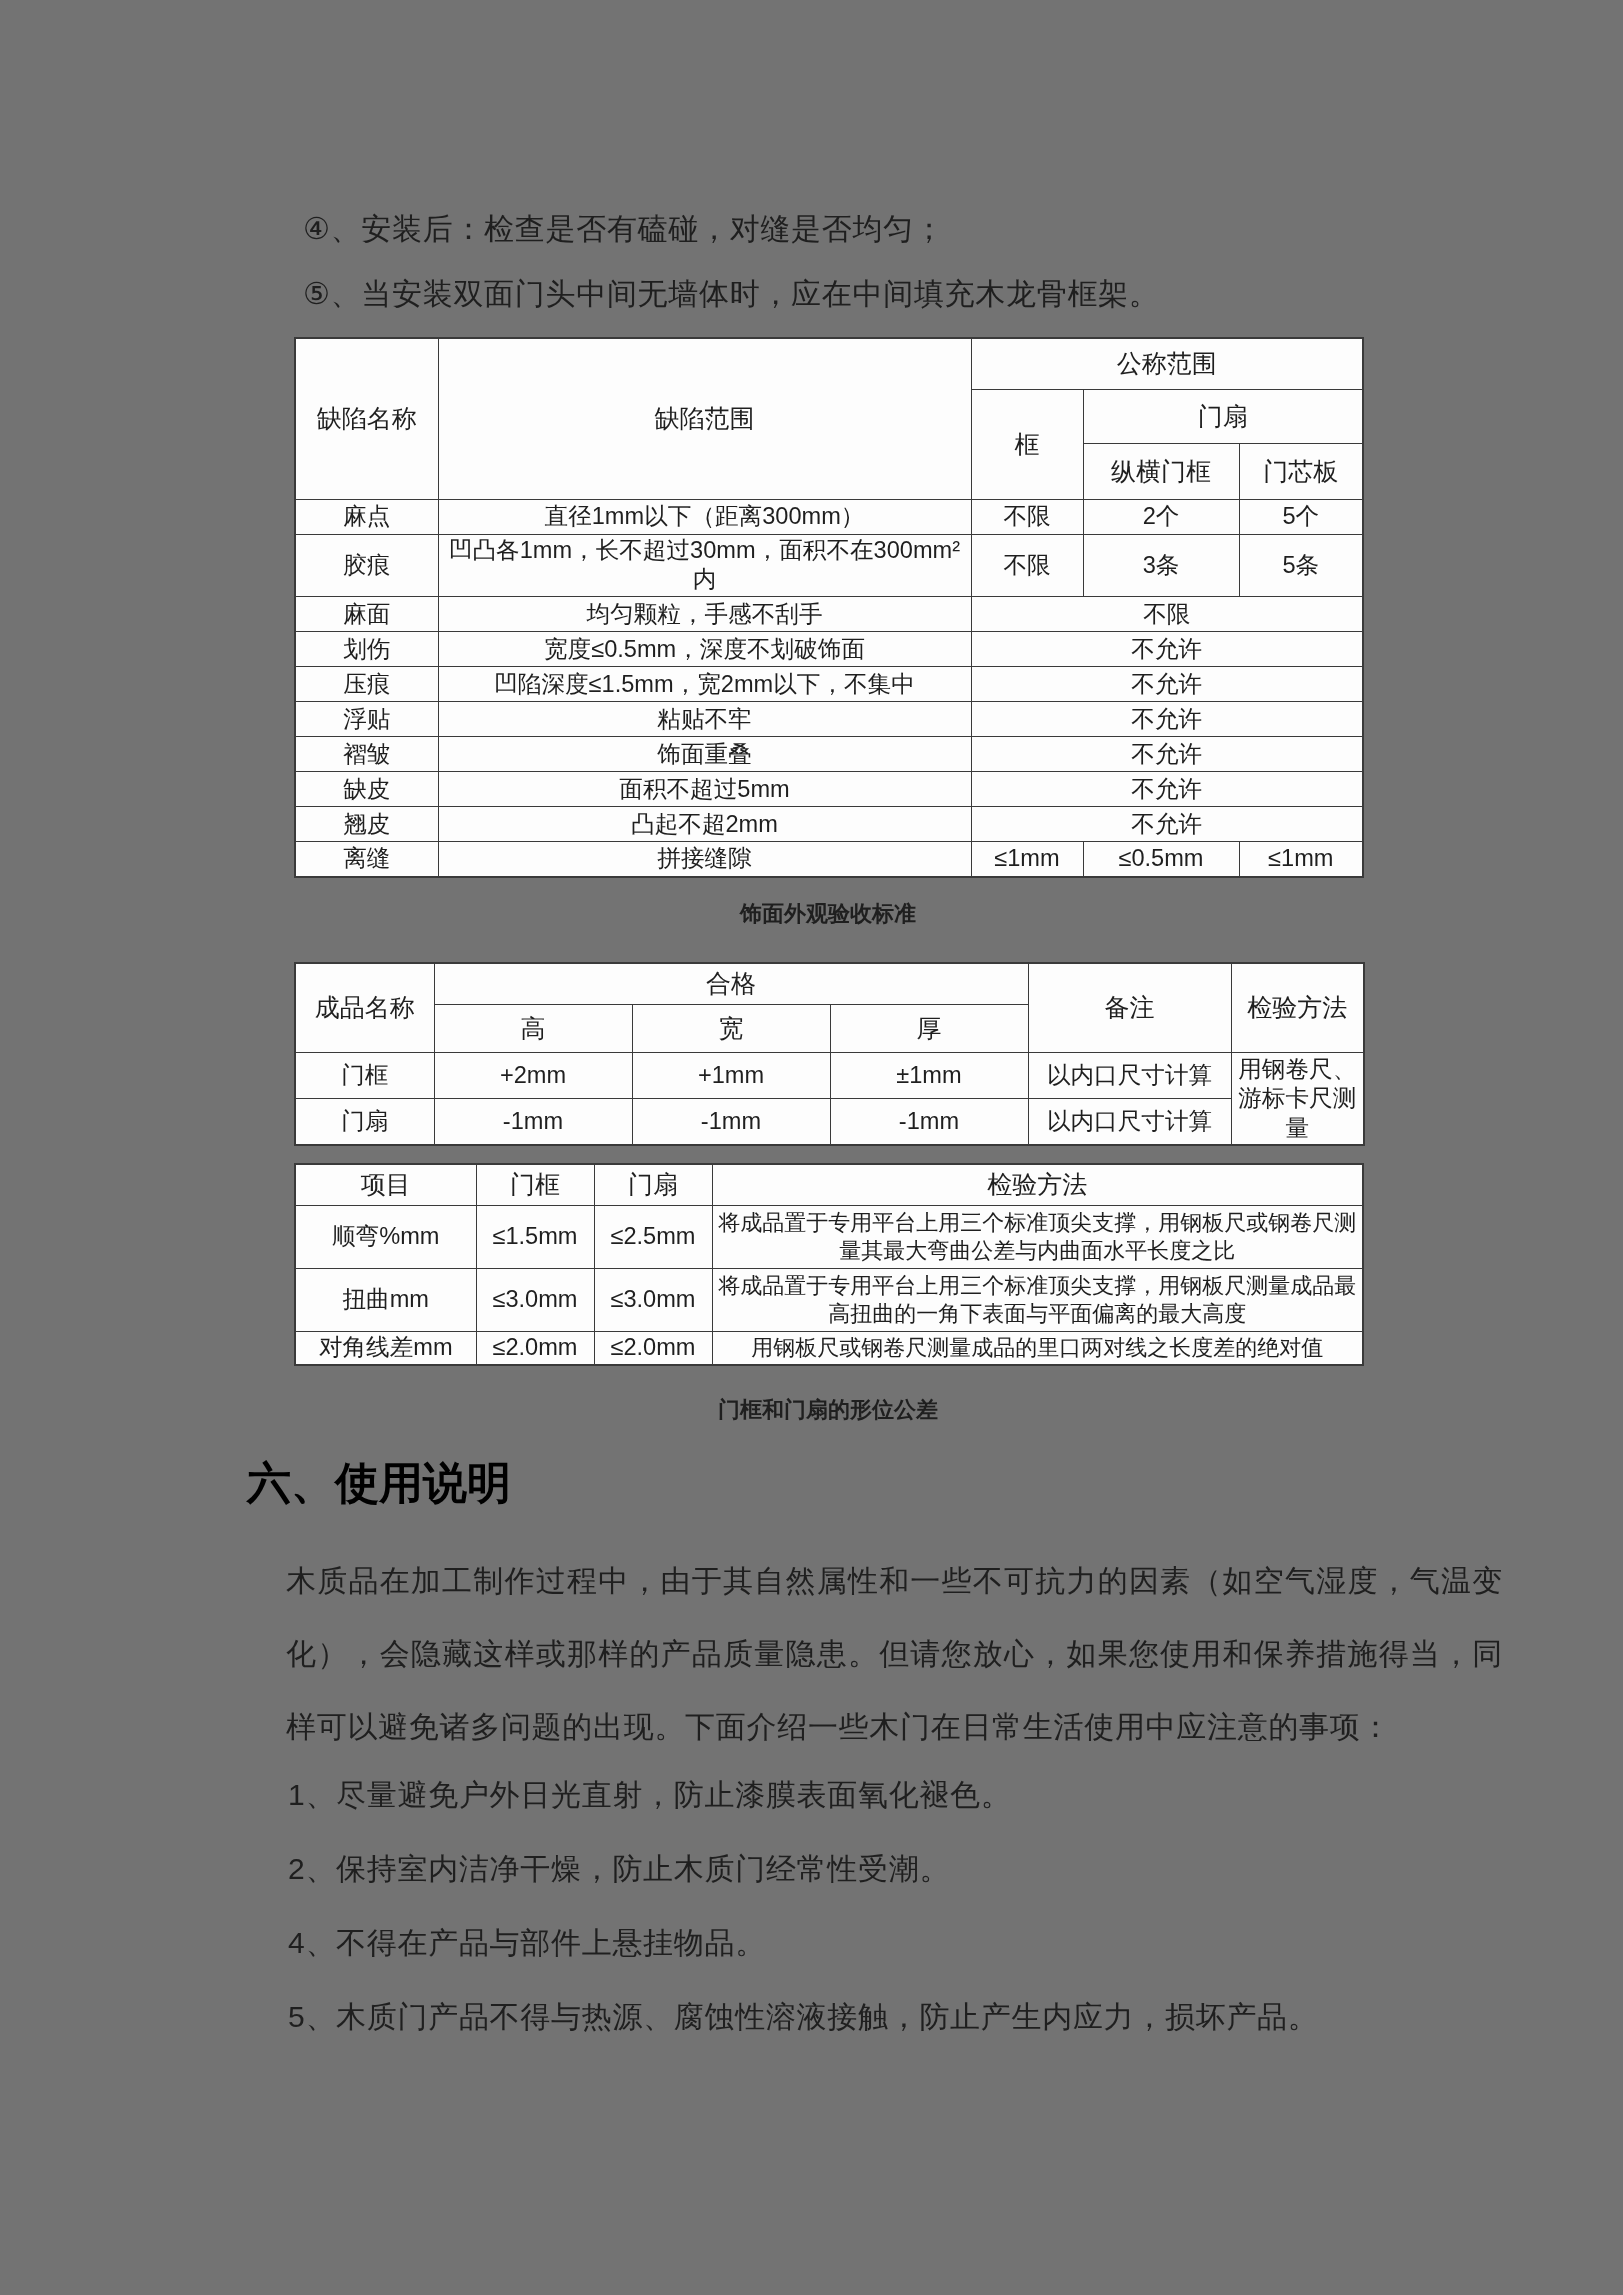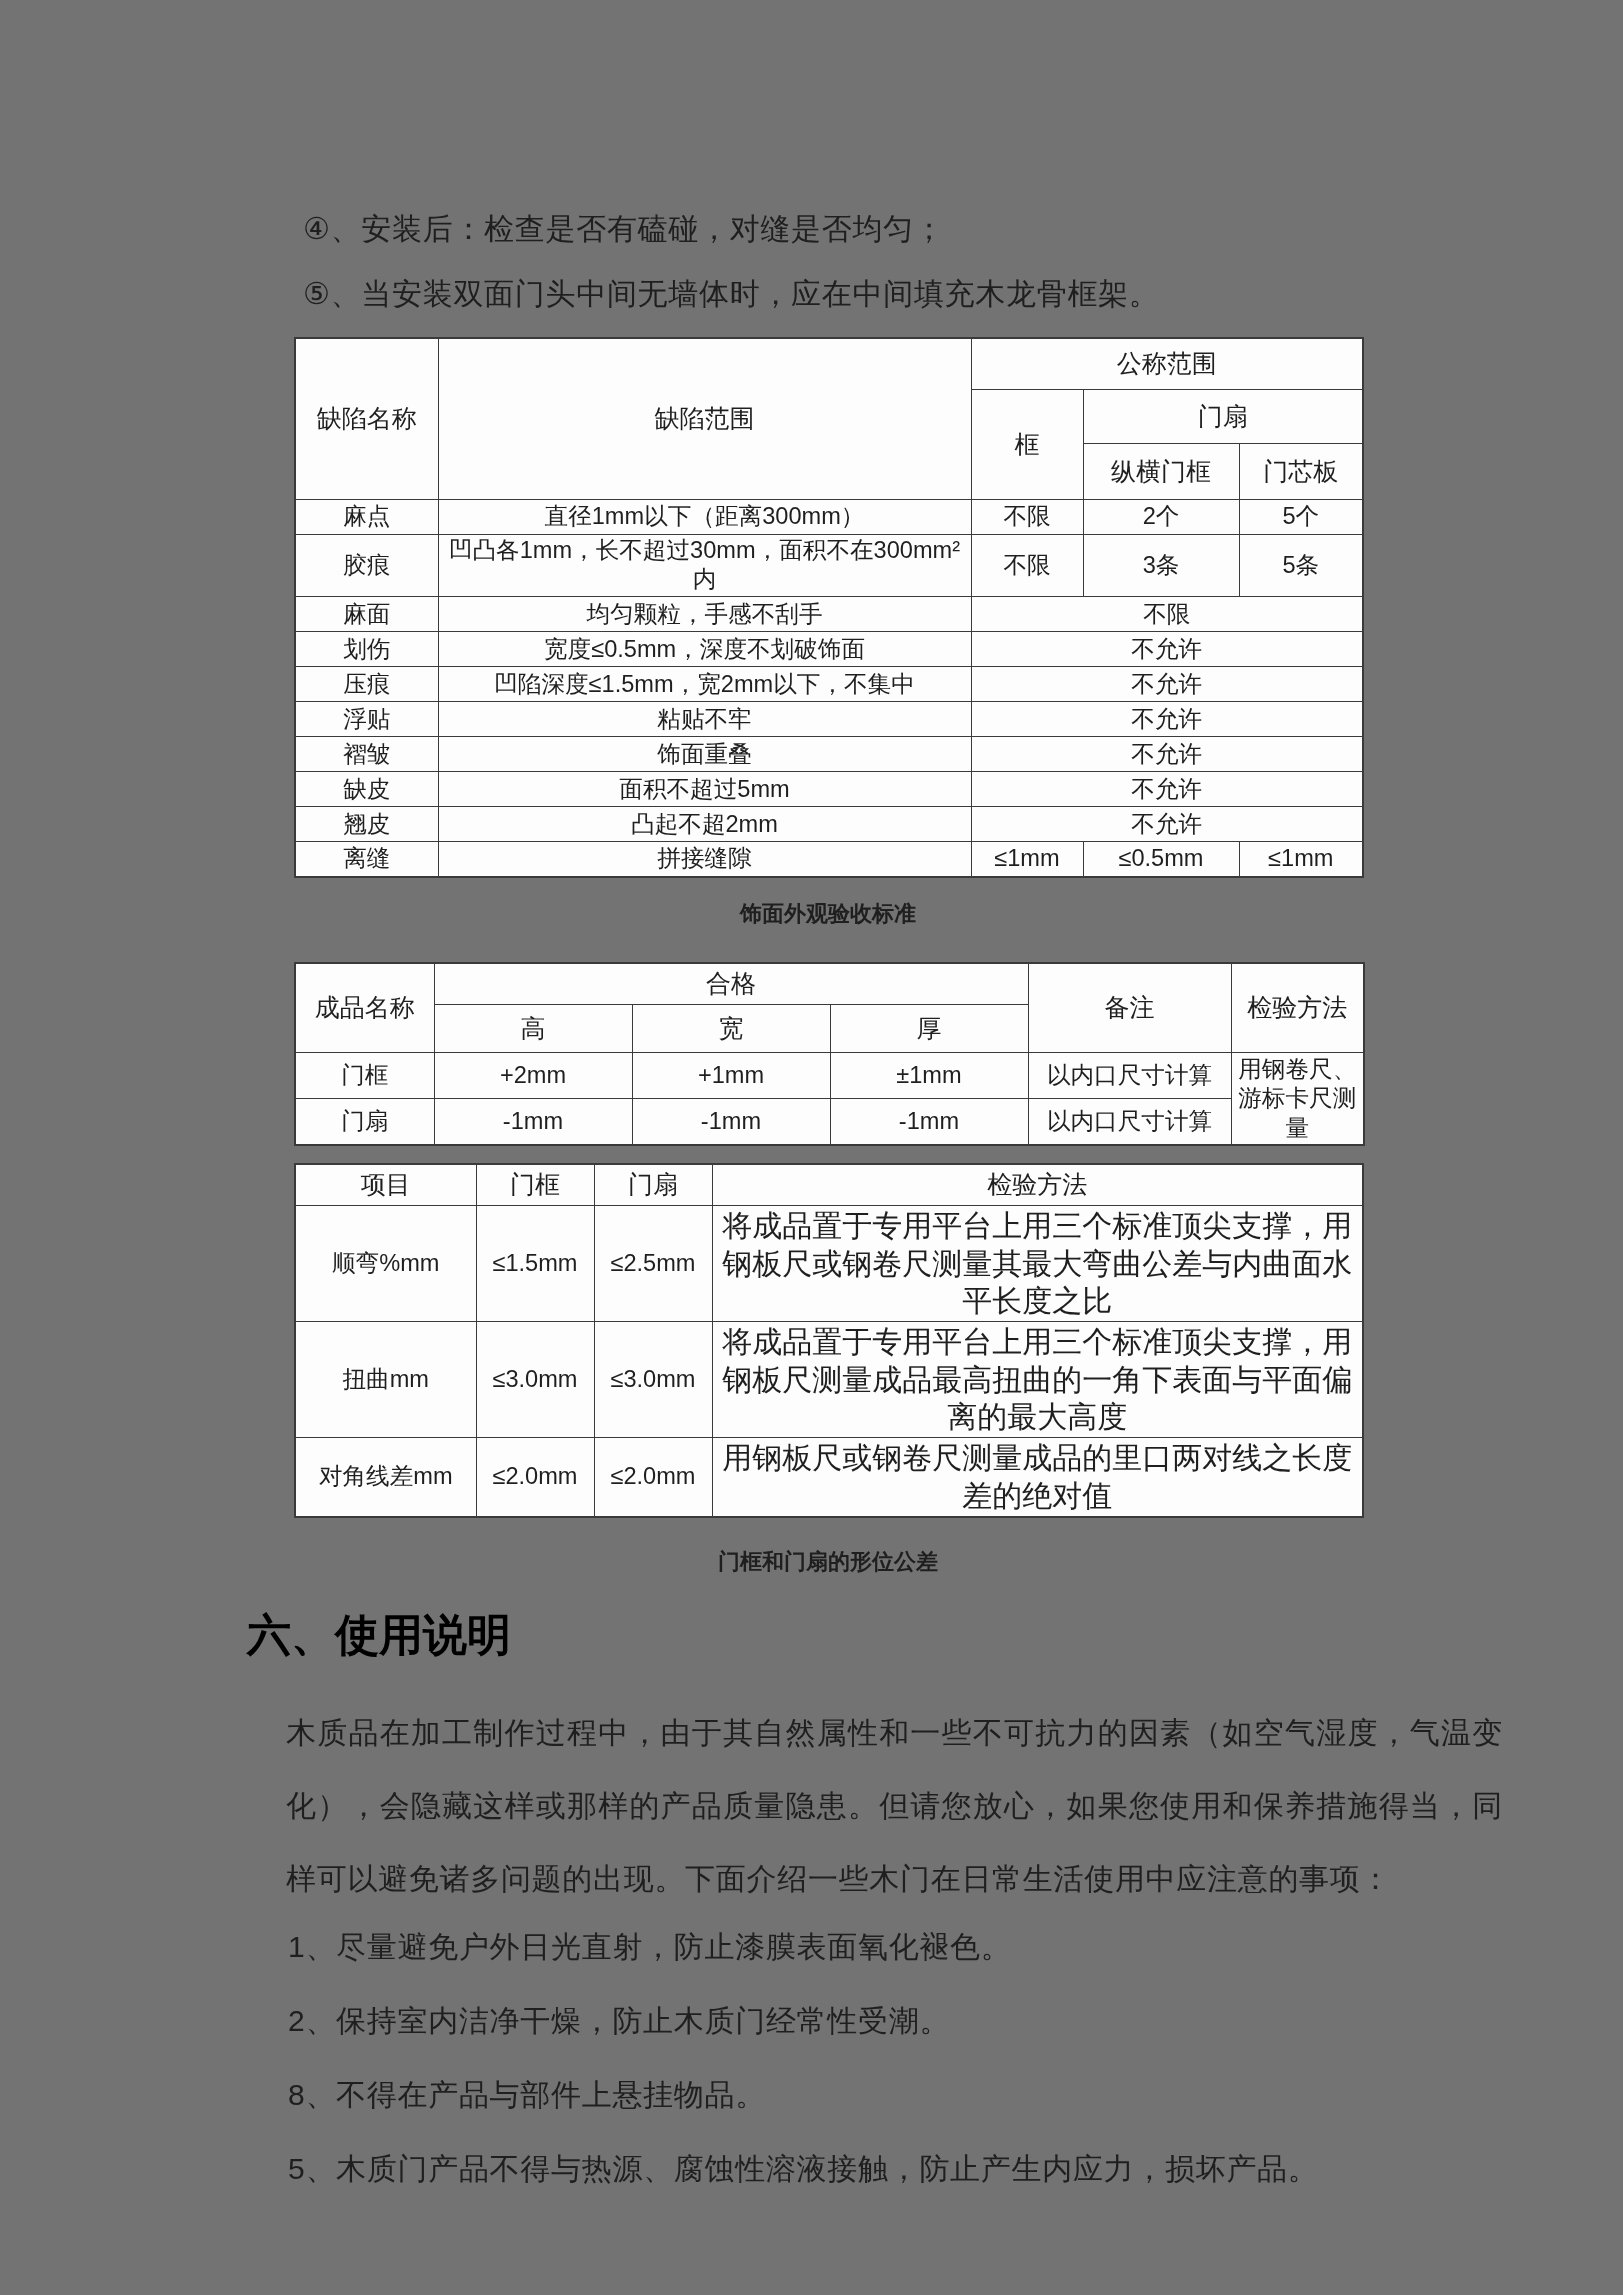--- a/index.html
+++ b/index.html
@@ -40,21 +40,21 @@
   .t1 tr.hr1{height:51px;}
   .t1 tr.hr2{height:54px;}
   .t1 tr.hr3{height:56px;}
   .t1 tr.dr{height:35px;}
   .t2 tr.hr1{height:42px;}
   .t2 tr.hr2{height:48px;}
   .t2 tr.dr{height:29.4px;}
   .t3 tr.hr1{height:41px;}
   .t3 tr.dr2{height:63px;}
   .t3 tr.dr1{height:31px;}
-  .t3 td.method{font-size:30px;}
+  .t3 td.method{font-size:22px;}
   .caption{
     margin:17px 0 0 0;
     font-size:22px;font-weight:bold;
     text-align:center;line-height:37px;
   }
   .sec-size .caption{margin-top:26px;}
   .sec-tol .caption{margin-top:25px;}
   .sec-heading{
     margin:27.5px 0 0 247px;
     font-size:44px;font-weight:bold;line-height:55px;
@@ -245,18 +245,18 @@
     <p class="caption">门框和门扇的形位公差</p>
   </div>
 
   <h2 class="sec-heading">六、使用说明</h2>
 
   <p class="para">木质品在加工制作过程中，由于其自然属性和一些不可抗力的因素（如空气湿度，气温变化），会隐藏这样或那样的产品质量隐患。但请您放心，如果您使用和保养措施得当，同样可以避免诸多问题的出现。下面介绍一些木门在日常生活使用中应注意的事项：</p>
 
   <div class="items">
     <p class="item">1、尽量避免户外日光直射，防止漆膜表面氧化褪色。</p>
     <p class="item">2、保持室内洁净干燥，防止木质门经常性受潮。</p>
-    <p class="item">8、不得在产品与部件上悬挂物品。</p>
+    <p class="item">4、不得在产品与部件上悬挂物品。</p>
     <p class="item">5、木质门产品不得与热源、腐蚀性溶液接触，防止产生内应力，损坏产品。</p>
   </div>
 
 </div>
 
 
 </body></html>

